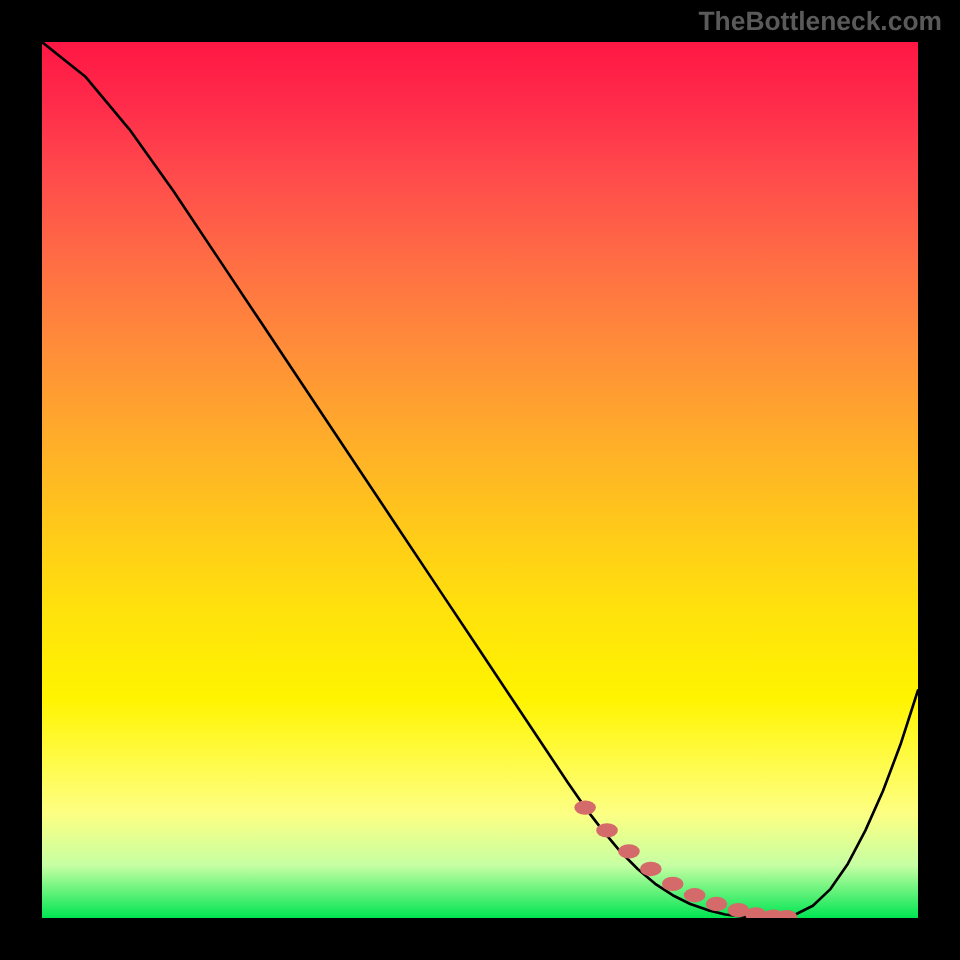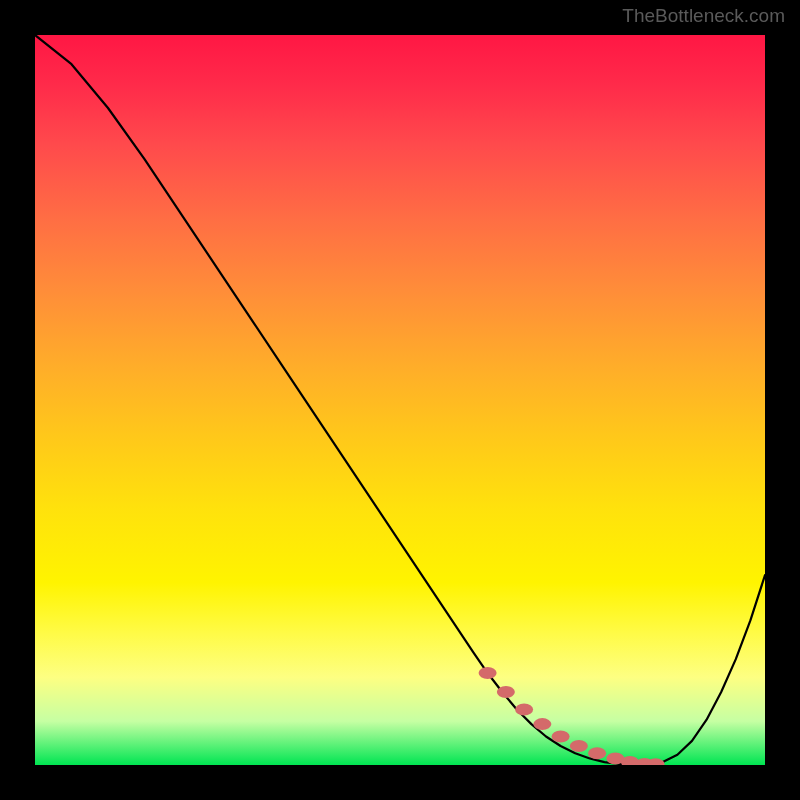--- a/index.html
+++ b/index.html
@@ -4,22 +4,22 @@
 <style>
   * { margin: 0; padding: 0; box-sizing: border-box; }
   html, body { width: 800px; height: 800px; overflow: hidden; }
   body { background: #000; font-family: Arial, Helvetica, sans-serif; position: relative; }
 
   .watermark {
     position: absolute;
     top: 5px;
     right: 15px;
     color: #5a5a5a;
-    font-size: 19px;
-    font-weight: 400;
+    font-size: 22px;
+    font-weight: 700;
     z-index: 30;
   }
 
   .plot-area {
     position: absolute;
     left: 35px;
     top: 35px;
     width: 730px;
     height: 730px;
     z-index: 10;

